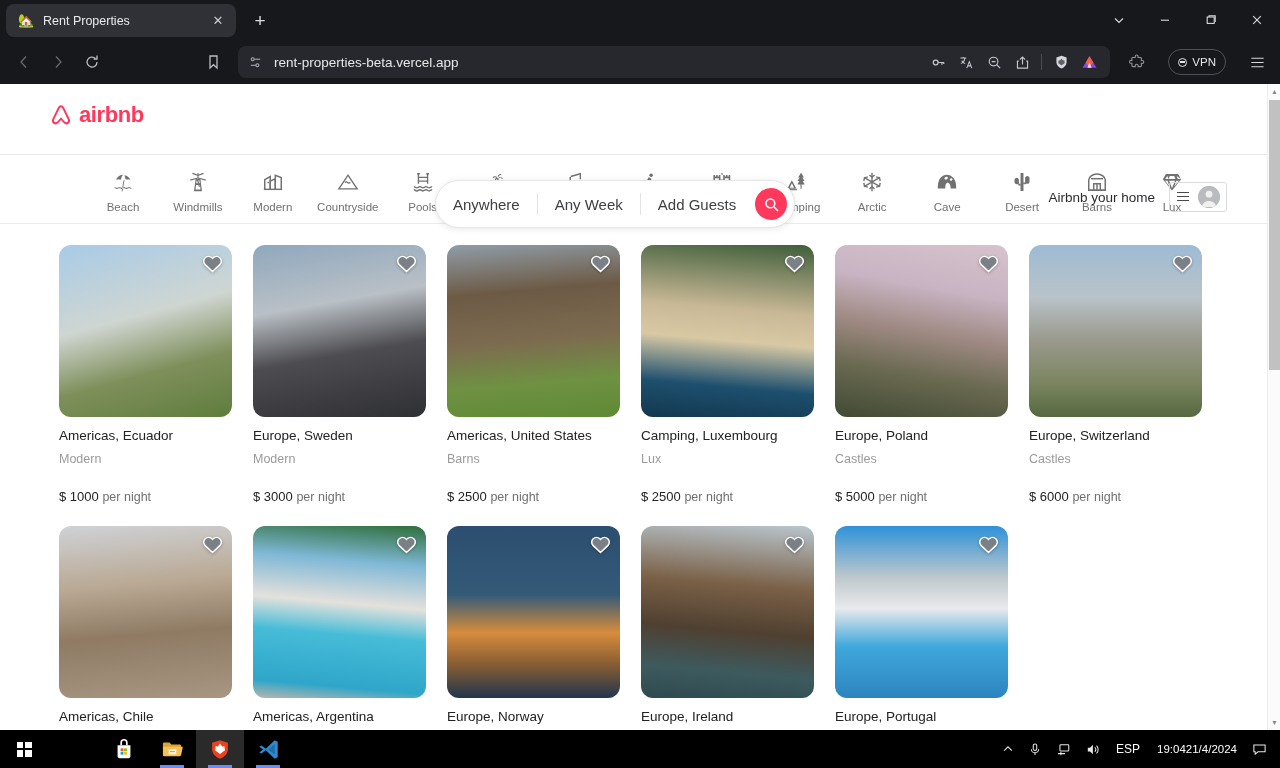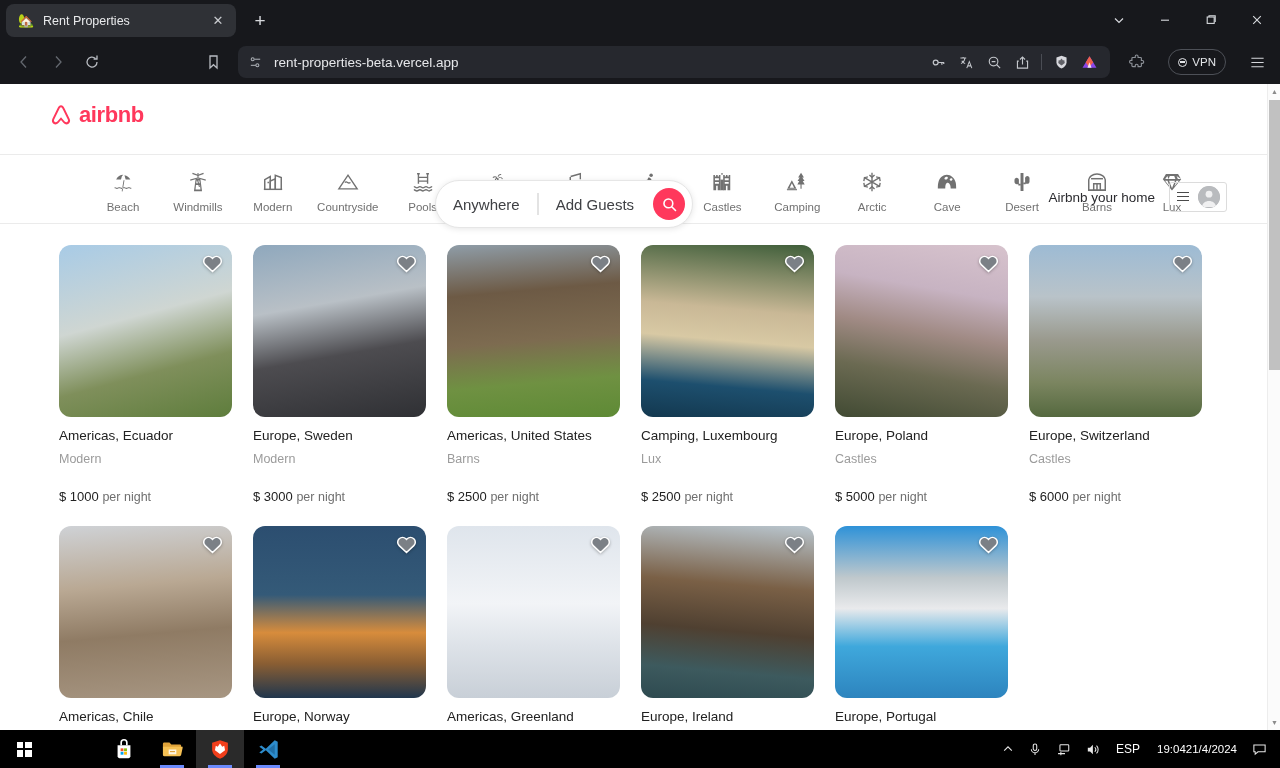--- a/index.html
+++ b/index.html
@@ -334,20 +334,21 @@
           <svg width="26" height="27" viewBox="0 0 26 27">
               <path d="M13 3.2c1.5 0 2.5 1 3.6 3.2l5.1 10.6c.9 1.9.3 4.1-1.5 5-1.6.8-3.4.3-4.6-1l-2.6-3-2.6 3c-1.2 1.3-3 1.8-4.6 1-1.8-.9-2.4-3.1-1.5-5L9.4 6.4C10.5 4.2 11.5 3.2 13 3.2zm0 2.1c-.6 0-1.2.7-1.9 2.2L6.2 17.6c-.5 1-.2 2.1.7 2.5.8.4 1.7.1 2.4-.6l3.7-4.3 3.7 4.3c.7.8 1.6 1 2.4.6.9-.4 1.2-1.5.7-2.5L14.9 7.5c-.7-1.5-1.3-2.2-1.9-2.2z" fill="currentColor"></path>
             </svg>
           <span class="logo-text">airbnb</span>
         </div>
       </div>
 
       <div class="searchpill">
         <span class="sp-item">Anywhere</span>
         <span class="sp-sep"></span>
+        <span class="sp-item">Any Week</span>
         <span class="sp-sep"></span>
         <span class="sp-item">Add Guests</span>
         <span class="sp-search">
           <svg width="15" height="15" viewBox="0 0 16 16">
               <circle cx="6.8" cy="6.8" r="4.7" fill="none" stroke="currentColor" stroke-width="1.7"></circle>
               <path d="M10.4 10.4 14.4 14.4" stroke="currentColor" stroke-width="1.7" stroke-linecap="round"></path>
             </svg>
         </span>
       </div>
 
@@ -611,42 +612,42 @@
           <div class="card-img" style="background:linear-gradient(175deg,#cfd2d6 0%,#b9a893 35%,#8f7b64 62%,#a79682 100%);">
             <span class="heart">
                 <svg width="21" height="19" viewBox="0 0 22 20">
                   <path d="M11 18.4 3.3 11.2C1.2 9.2 1.2 5.9 3.3 4a5.1 5.1 0 0 1 7 0l.7.7.7-.7a5.1 5.1 0 0 1 7 0c2.1 1.9 2.1 5.2 0 7.2z" fill="#7b8086" stroke="#fff" stroke-width="1.6"></path>
                 </svg>
               </span>
           </div>
           <div class="card-title">Americas, Chile</div>
         </div>
 
+        <div class="card">
+          <div class="card-img" style="background:linear-gradient(185deg,#2f6e3a 0%,#7fb8d6 22%,#e4e1dc 45%,#46bcd8 62%,#2fa6c9 90%,#b9b4ad 100%);">
+            <span class="heart">
+                <svg width="21" height="19" viewBox="0 0 22 20">
+                  <path d="M11 18.4 3.3 11.2C1.2 9.2 1.2 5.9 3.3 4a5.1 5.1 0 0 1 7 0l.7.7.7-.7a5.1 5.1 0 0 1 7 0c2.1 1.9 2.1 5.2 0 7.2z" fill="#7b8086" stroke="#fff" stroke-width="1.6"></path>
+                </svg>
+              </span>
+          </div>
+          <div class="card-title">Americas, Argentina</div>
+        </div>
 
         <div class="card">
           <div class="card-img" style="background:linear-gradient(180deg,#2c4e70 0%,#345a78 40%,#d78c3c 62%,#8a5e33 80%,#20364d 100%);">
             <span class="heart">
                 <svg width="21" height="19" viewBox="0 0 22 20">
                   <path d="M11 18.4 3.3 11.2C1.2 9.2 1.2 5.9 3.3 4a5.1 5.1 0 0 1 7 0l.7.7.7-.7a5.1 5.1 0 0 1 7 0c2.1 1.9 2.1 5.2 0 7.2z" fill="#7b8086" stroke="#fff" stroke-width="1.6"></path>
                 </svg>
               </span>
           </div>
           <div class="card-title">Europe, Norway</div>
         </div>
 
-        <div class="card">
-          <div class="card-img" style="background:linear-gradient(180deg,#dfe5ec 0%,#f2f4f7 45%,#dde2e8 70%,#c8cfd7 100%);">
-            <span class="heart">
-                <svg width="21" height="19" viewBox="0 0 22 20">
-                  <path d="M11 18.4 3.3 11.2C1.2 9.2 1.2 5.9 3.3 4a5.1 5.1 0 0 1 7 0l.7.7.7-.7a5.1 5.1 0 0 1 7 0c2.1 1.9 2.1 5.2 0 7.2z" fill="#7b8086" stroke="#fff" stroke-width="1.6"></path>
-                </svg>
-              </span>
-          </div>
-          <div class="card-title">Americas, Greenland</div>
-        </div>
 
         <div class="card">
           <div class="card-img" style="background:linear-gradient(185deg,#b9c6cf 0%,#7a6046 35%,#4f4031 60%,#3d5a5e 82%,#2e4a50 100%);">
             <span class="heart">
                 <svg width="21" height="19" viewBox="0 0 22 20">
                   <path d="M11 18.4 3.3 11.2C1.2 9.2 1.2 5.9 3.3 4a5.1 5.1 0 0 1 7 0l.7.7.7-.7a5.1 5.1 0 0 1 7 0c2.1 1.9 2.1 5.2 0 7.2z" fill="#7b8086" stroke="#fff" stroke-width="1.6"></path>
                 </svg>
               </span>
           </div>
           <div class="card-title">Europe, Ireland</div>

